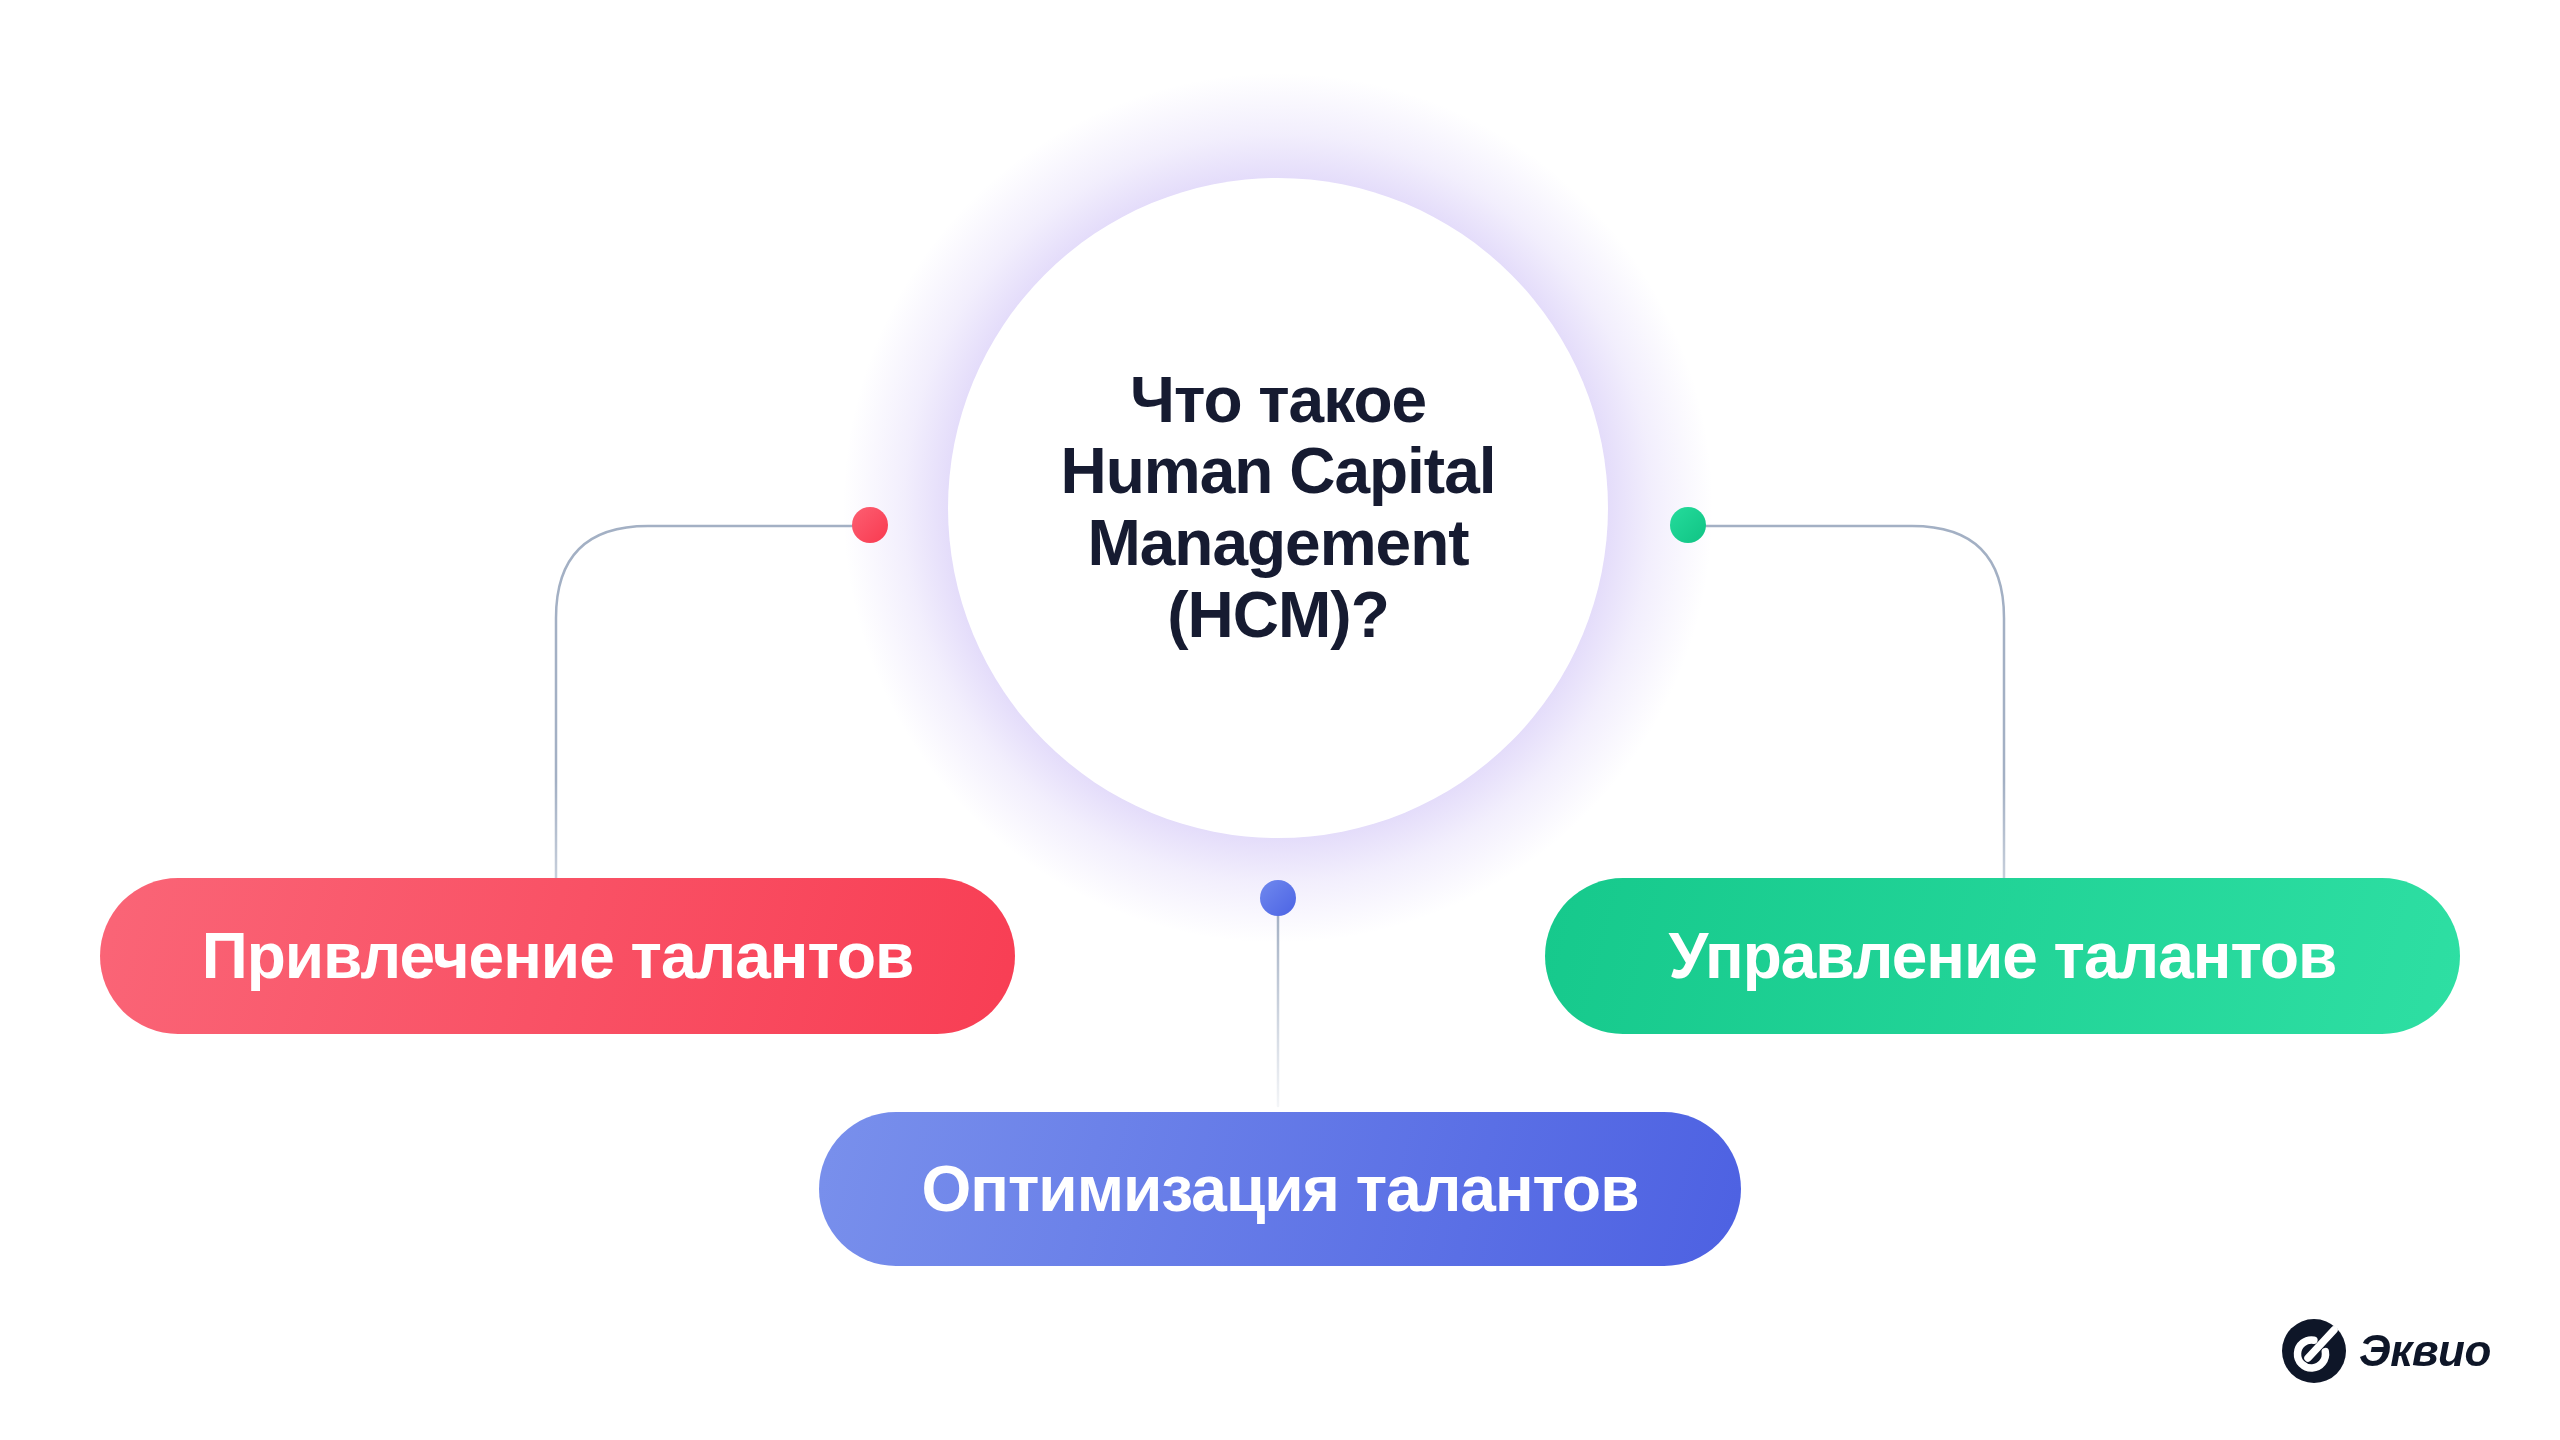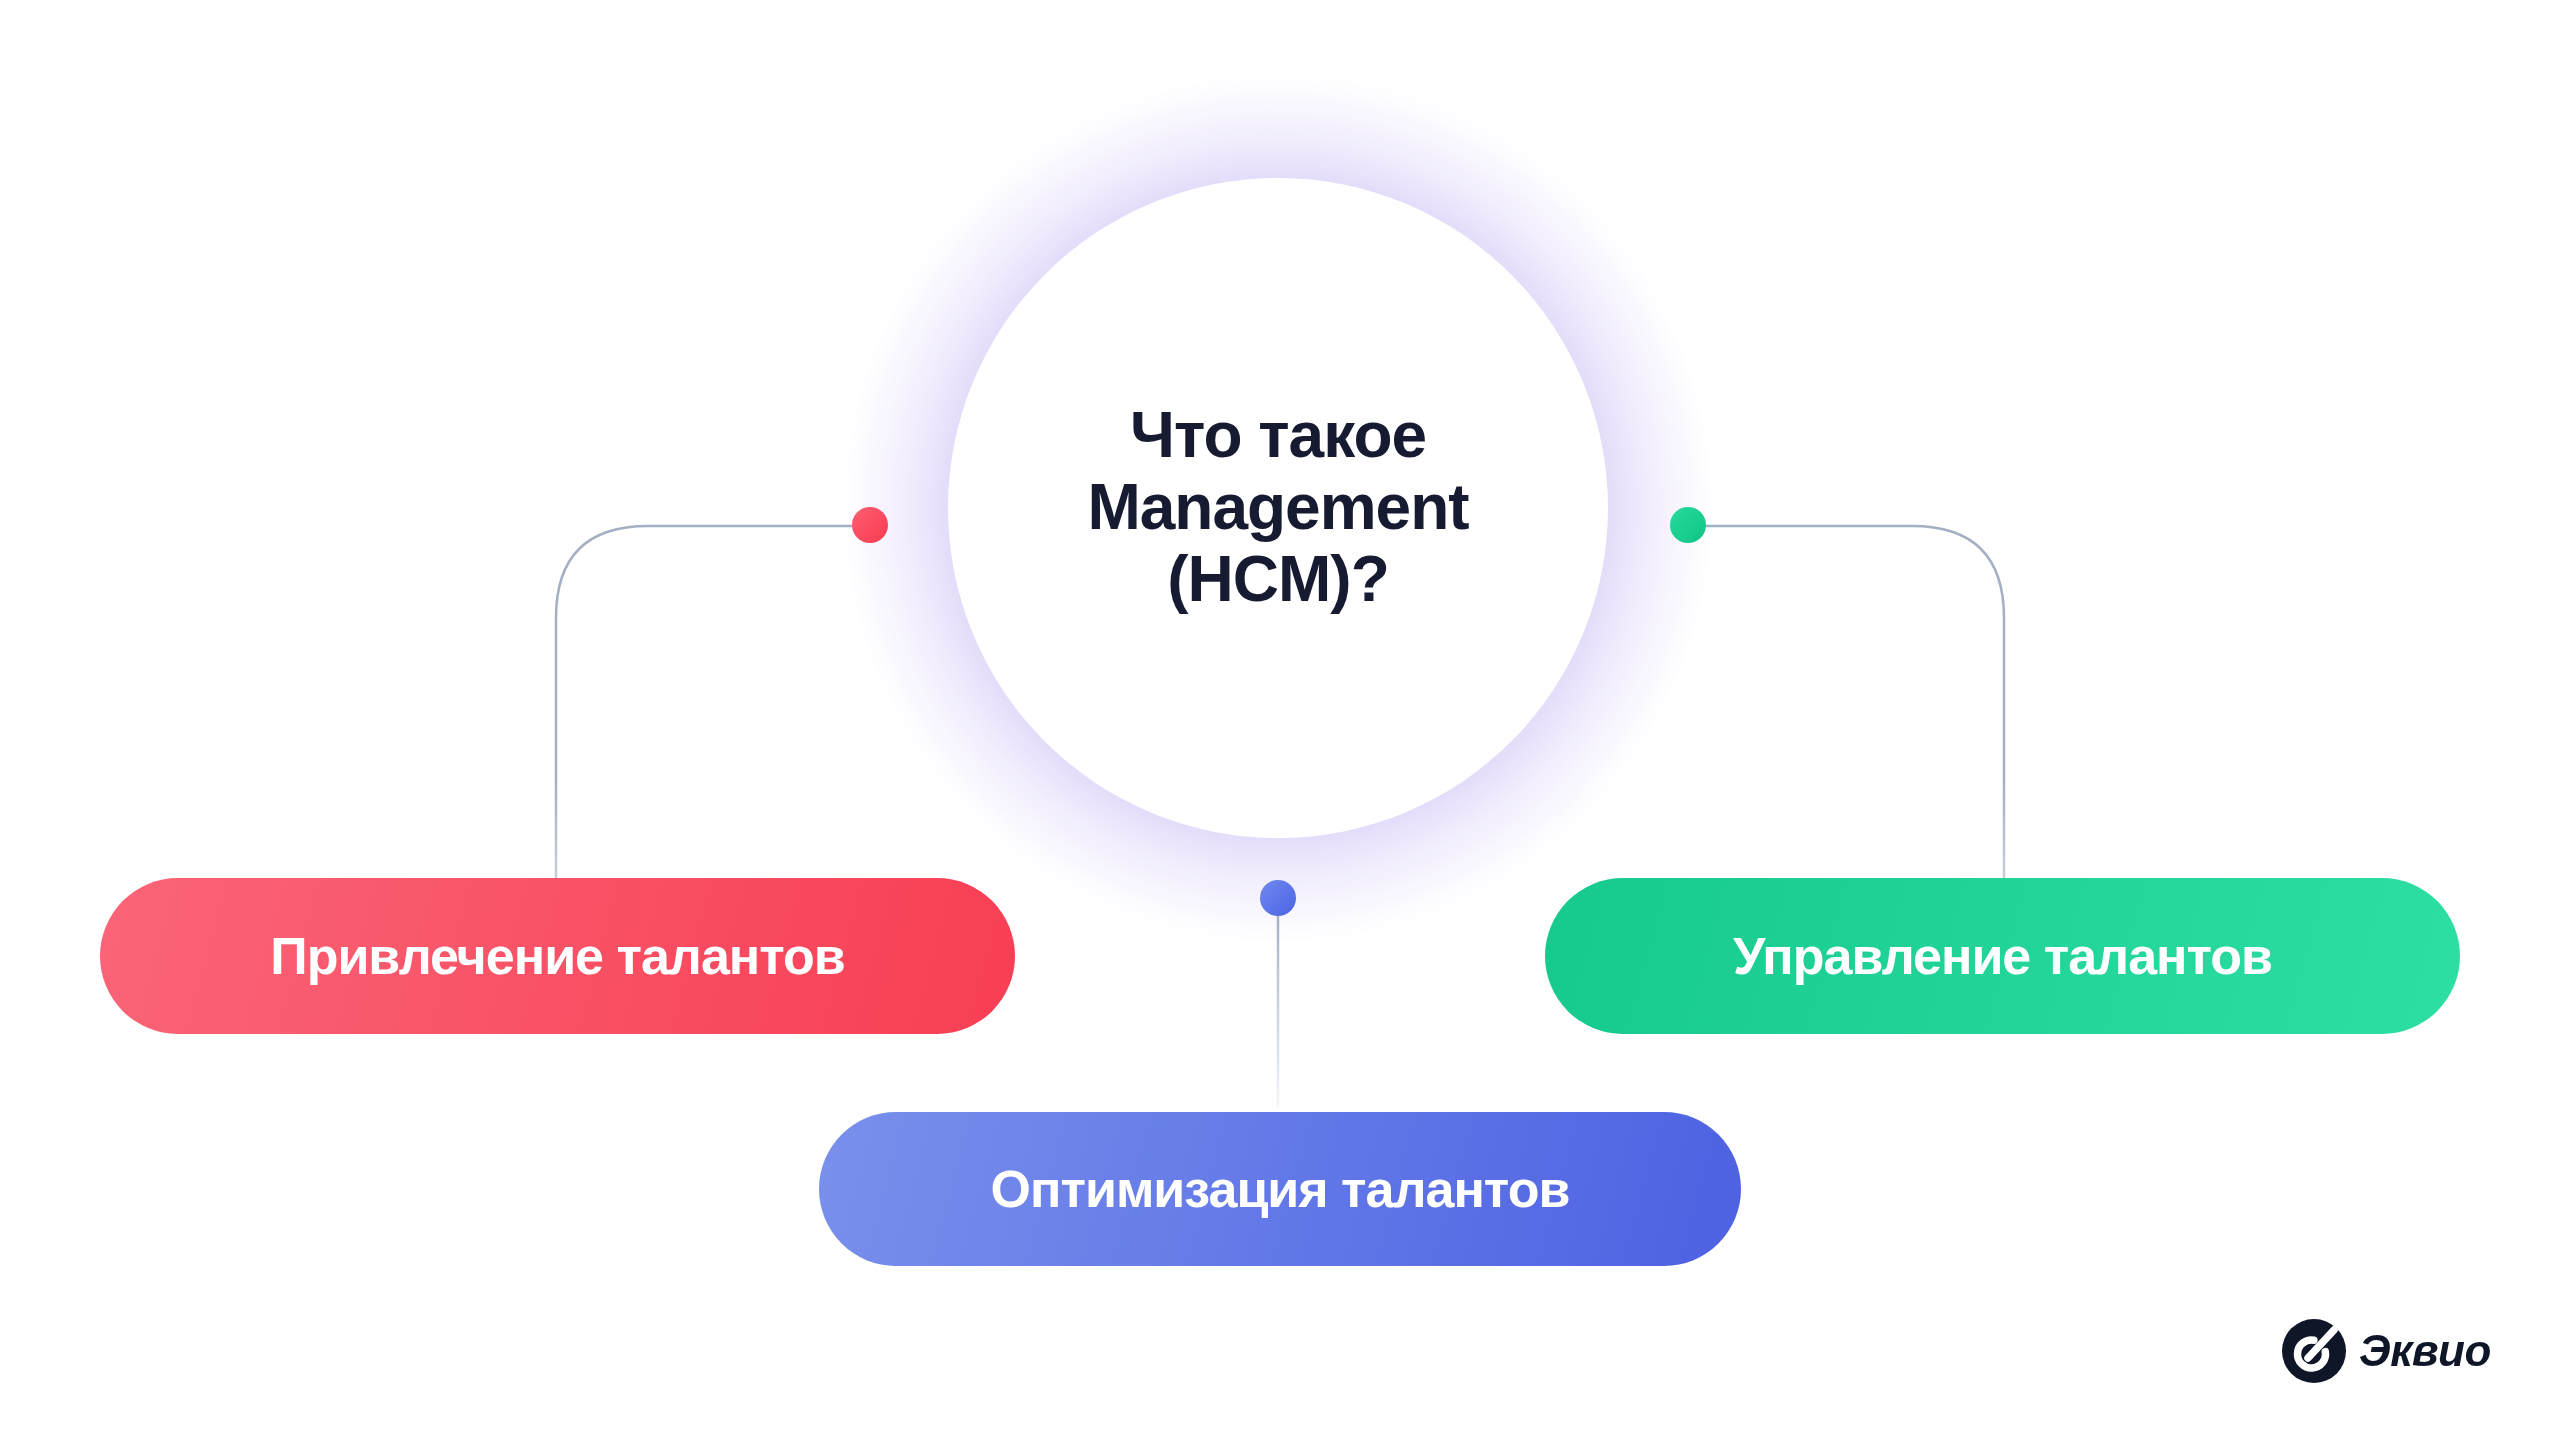--- a/index.html
+++ b/index.html
@@ -71,21 +71,21 @@
     position: absolute;
     height: 156px;
     border-radius: 78px;
     display: flex;
     align-items: center;
     justify-content: center;
     z-index: 4;
   }
   .pill-label {
     color: #ffffff;
-    font-size: 52px;
+    font-size: 64px;
     font-weight: 700;
     letter-spacing: -1px;
     white-space: nowrap;
   }
   .pill-attraction {
     left: 100px; top: 878px; width: 915px;
     background: linear-gradient(105deg, #fa6577 0%, #f83e54 100%);
   }
   .pill-management {
     left: 1545px; top: 878px; width: 915px;
@@ -133,20 +133,21 @@
       </linearGradient>
     </defs>
     <path d="M 870 526 L 648 526 Q 556 526 556 618 L 556 1030" fill="none" stroke="url(#fadeSide)" stroke-width="2.5" stroke-linecap="round"></path>
     <path d="M 1688 526 L 1912 526 Q 2004 526 2004 618 L 2004 1030" fill="none" stroke="url(#fadeSide)" stroke-width="2.5" stroke-linecap="round"></path>
     <path d="M 1278 914 L 1278 1106" fill="none" stroke="url(#fadeMid)" stroke-width="2.5" stroke-linecap="round"></path>
   </svg>
 
   <div class="center-circle">
     <div class="center-title">
       <div>Что такое</div>
+      <div>Human Capital</div>
       <div>Management</div>
       <div>(HCM)?</div>
     </div>
   </div>
 
   <div class="dot dot-red"></div>
   <div class="dot dot-green"></div>
   <div class="dot dot-blue"></div>
 
   <div class="pill pill-attraction">

